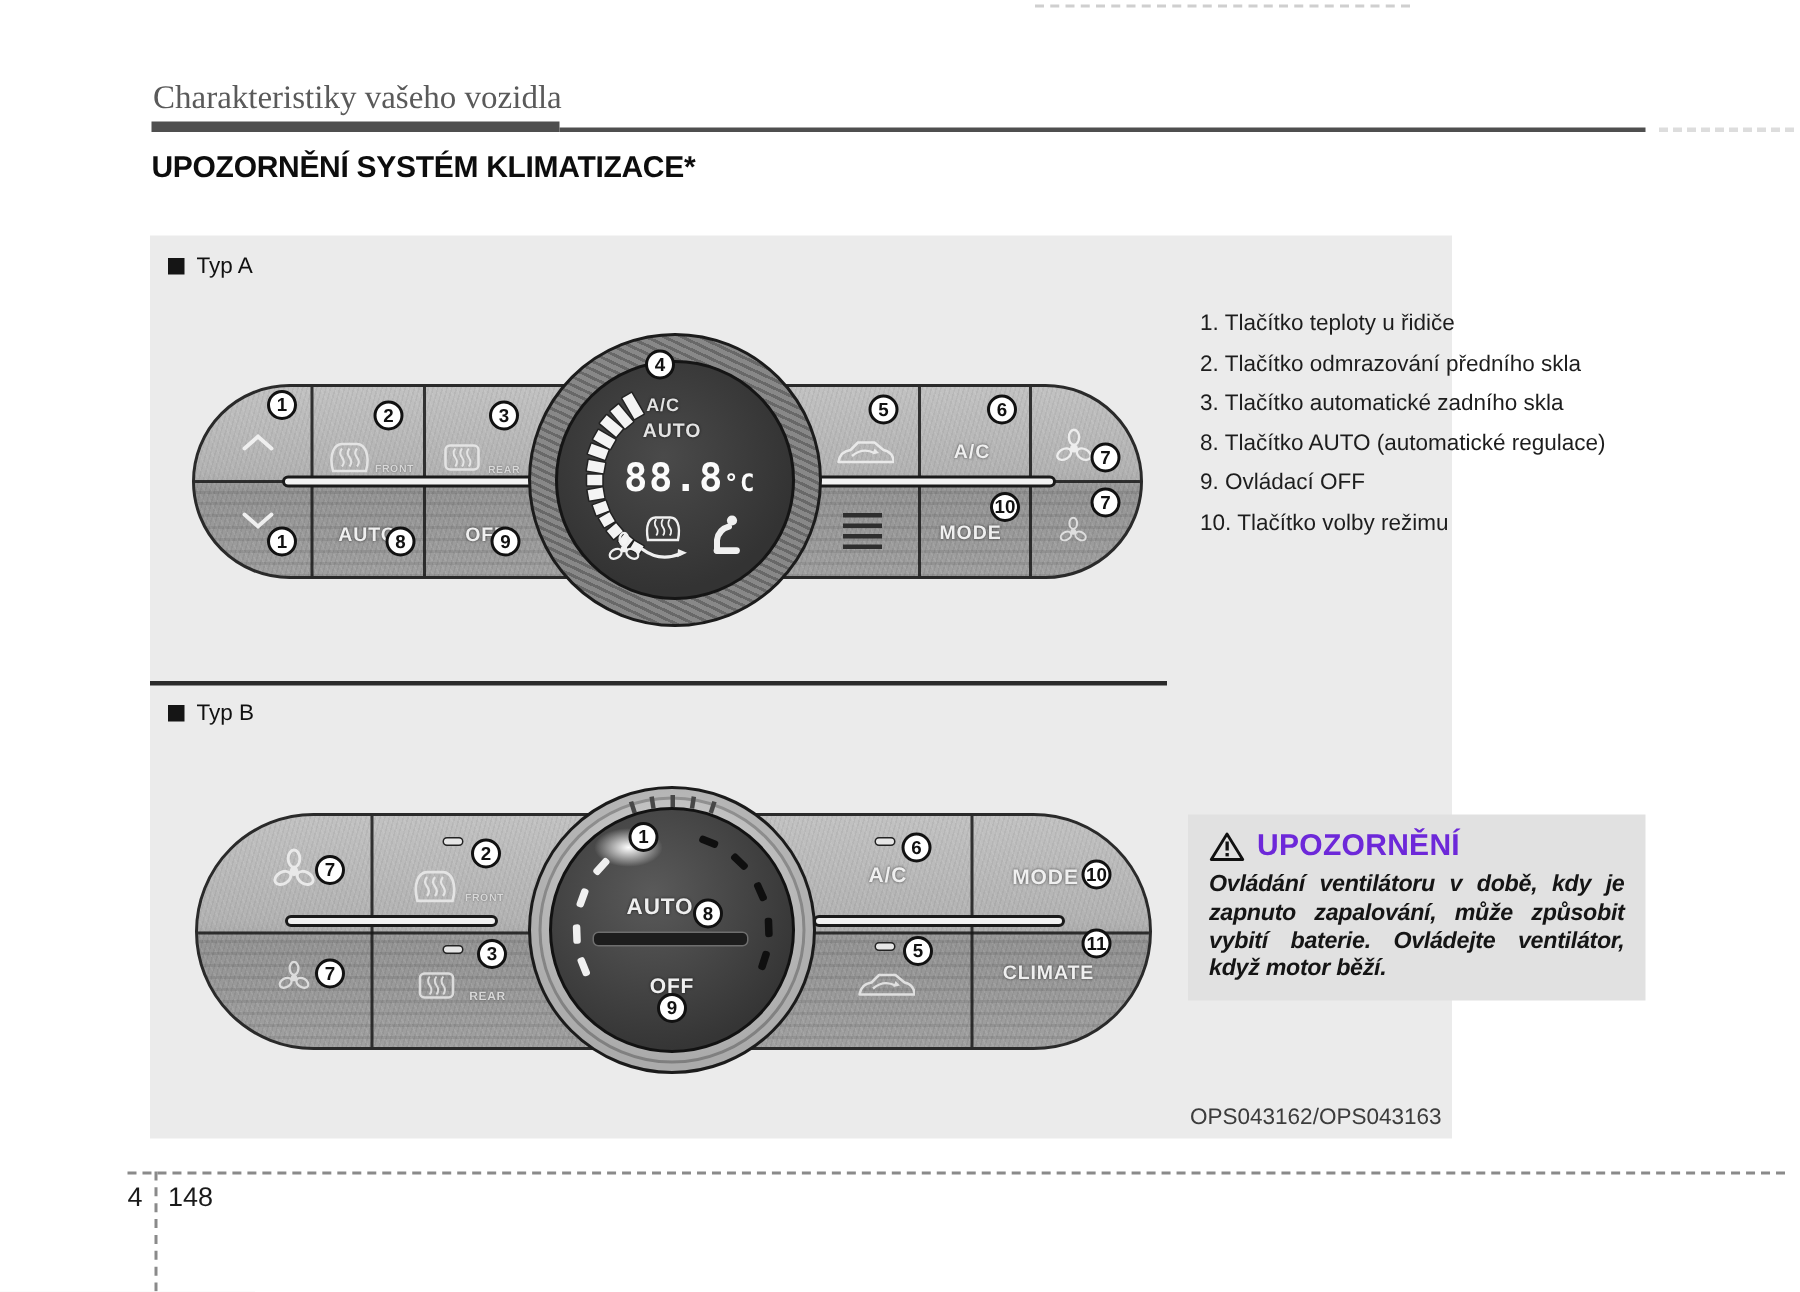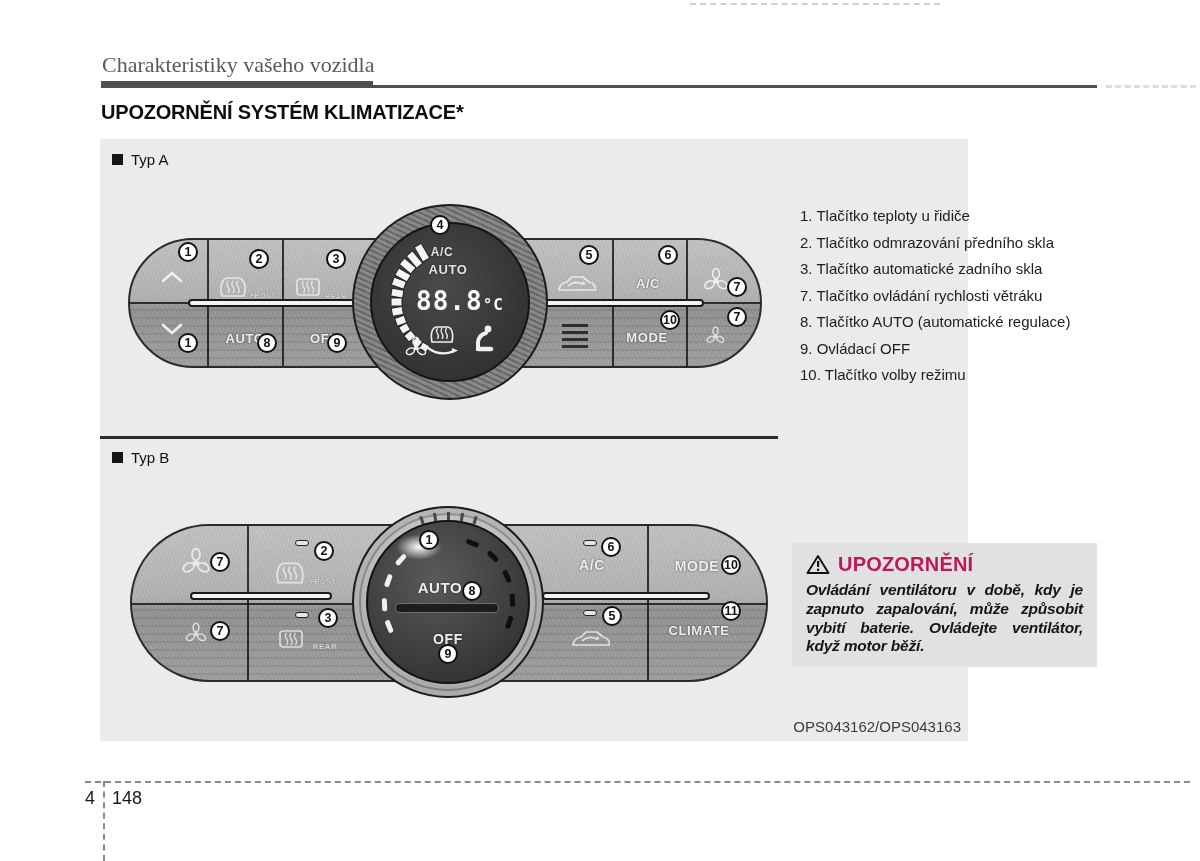--- a/index.html
+++ b/index.html
@@ -14,21 +14,21 @@
 
   
   .breadcrumb{left:102px;top:52px;font-family:"Liberation Serif",serif;font-size:22px;color:#5a5a5a}
   .rule-thick{left:101px;top:81px;width:272px;height:7px;background:var(--rule)}
   .rule-thin{left:373px;top:85px;width:724px;height:3px;background:var(--rule)}
   .rule-ghost{left:1106px;top:85px;width:90px;border-top:3px dashed #ddd}
   .top-dashes{left:690px;top:3px;width:250px;border-top:2px dashed #cfcfcf}
   .page-title{left:101px;top:101px;font-size:20px;font-weight:bold;letter-spacing:-.2px;color:#0d0d0d}
 
   
-  .figure{left:100px;top:139px;width:868px;height:602px;background:var(--fig-bg)}
+  .figure{left:100px;top:157px;width:868px;height:602px;background:var(--fig-bg)}
   .typlabel{display:flex;align-items:center;gap:8px;font-size:15px;color:#111}
   .typlabel .sq{width:11px;height:11px;background:#151515;display:inline-block}
   .divider{left:0;top:297px;width:678px;height:3px;background:#2b2b2b}
   .caption{right:7px;top:579px;font-size:15px;color:#3c3c3c}
 
   
   .pill{border:2px solid #2a2a2a;border-radius:80px;overflow:hidden;
         background:linear-gradient(#b6b6b6,#a4a4a4 45%,#949494 55%,#a0a0a0);}
   .pill .hatch{position:absolute;inset:0;
         background:repeating-linear-gradient(105deg,rgba(0,0,0,.06) 0 1px,transparent 1px 3px),
@@ -71,21 +71,21 @@
   .ktick{position:absolute;left:calc(50% - 1.5px);top:calc(50% - 4px);width:3px;height:8px;background:#474747}
   .kslot{position:absolute;background:#1d1d1d;border:1.5px solid #6e6e6e;border-radius:4px}
   .khl{position:absolute;width:46px;height:26px;border-radius:50%;background:radial-gradient(#fff,rgba(255,255,255,0) 70%)}
 
   
   .legend{left:800px;top:203px;width:310px;font-size:15px;line-height:26.5px;color:#1d1d1d}
   .legend .li{padding-left:26px;text-indent:-26px}
 
   
   .warnbox{left:792px;top:543px;width:305px;height:124px;background:var(--warn-bg);padding:10px 14px}
-  .warnhead{display:flex;align-items:center;gap:8px;font-size:20px;font-weight:bold;color:#be185d;letter-spacing:.2px}
+  .warnhead{display:flex;align-items:center;gap:8px;font-size:20px;font-weight:bold;color:#6d28d9;letter-spacing:.2px}
   .warnbody{margin-top:5px;font-size:15.5px;font-weight:bold;font-style:italic;line-height:18.8px;
             text-align:justify;color:#151515;letter-spacing:-.2px}
 
   
   .foot-dash-h{left:85px;top:781px;width:1105px;border-top:2px dashed #8a8a8a}
   .foot-dash-v{left:103px;top:781px;height:80px;border-left:2px dashed #8a8a8a}
   .chapnum{left:70px;top:788px;width:25px;text-align:right;font-size:18px;color:#1a1a1a}
   .pagenum{left:112px;top:788px;font-size:18px;color:#1a1a1a}
 
   svg{display:block}
@@ -337,21 +337,20 @@
     <span class="co" style="left:512px;top:477px">5</span>
     <span class="co" style="left:631px;top:472px">11</span>
 
     <div class="abs caption">OPS043162/OPS043163</div>
   </div>
 
   <div class="abs legend">
     <div class="li"><span>1.</span> <span>Tlačítko teploty u řidiče</span></div>
     <div class="li"><span>2.</span> <span>Tlačítko odmrazování předního skla</span></div>
     <div class="li"><span>3.</span> <span>Tlačítko automatické zadního skla</span></div>
-    <div class="li"><span>7.</span> <span>Tlačítko ovládání rychlosti větráku</span></div>
     <div class="li"><span>8.</span> <span>Tlačítko AUTO (automatické regulace)</span></div>
     <div class="li"><span>9.</span> <span>Ovládací OFF</span></div>
     <div class="li"><span>10.</span> <span>Tlačítko volby režimu</span></div>
   </div>
 
   <div class="abs warnbox">
     <div class="warnhead">
       <svg width="24" height="21" viewBox="0 0 24 21">
         <path d="M12 2 L22.5 19 H1.5 Z" fill="none" stroke="#111" stroke-width="1.9" stroke-linejoin="round"></path>
         <rect x="11" y="7" width="2.2" height="6" fill="#111"></rect>

